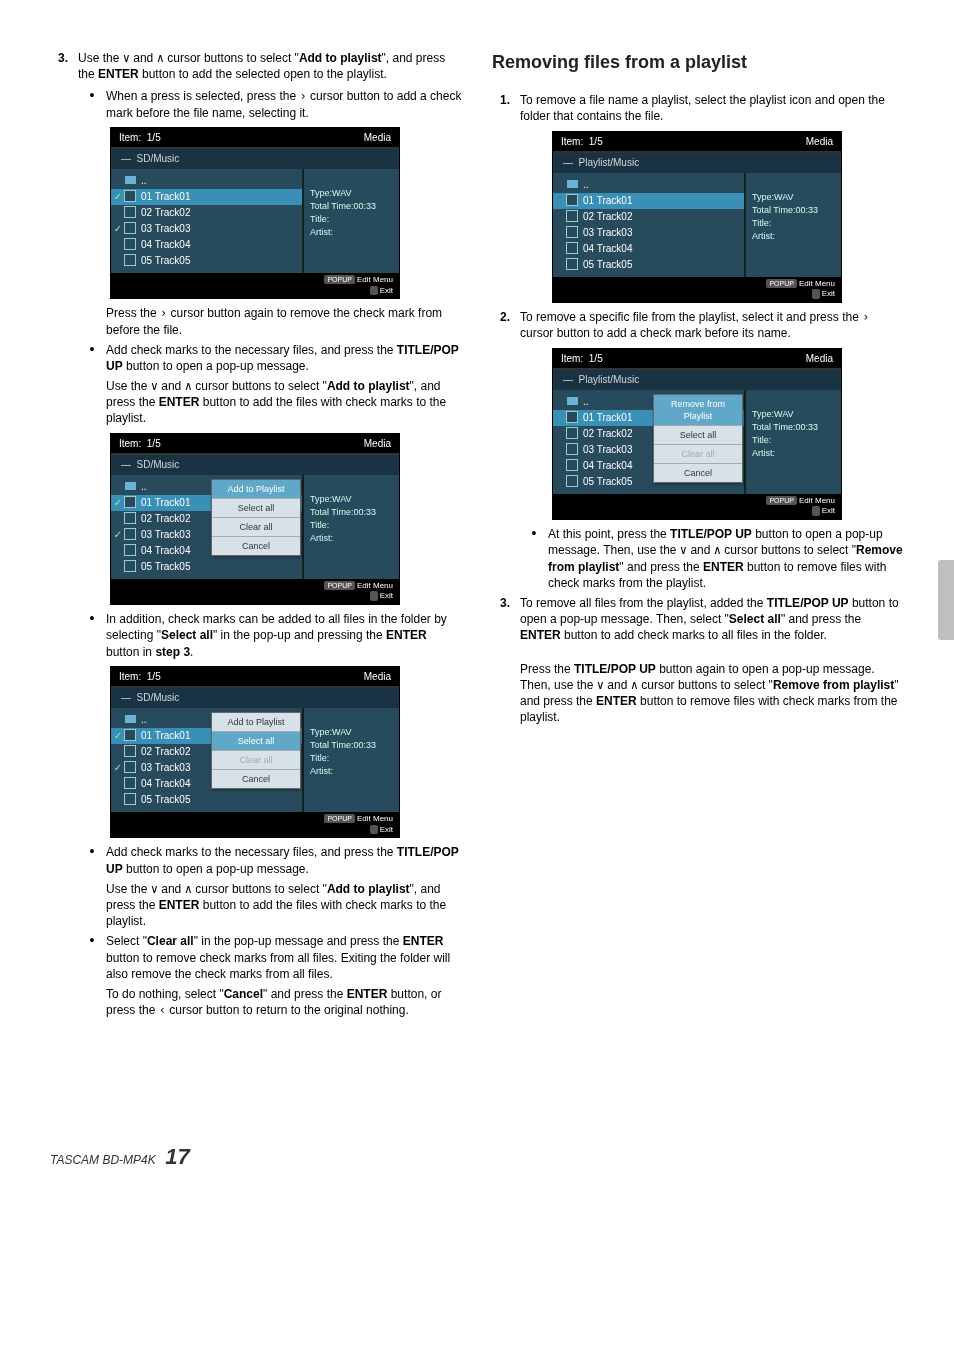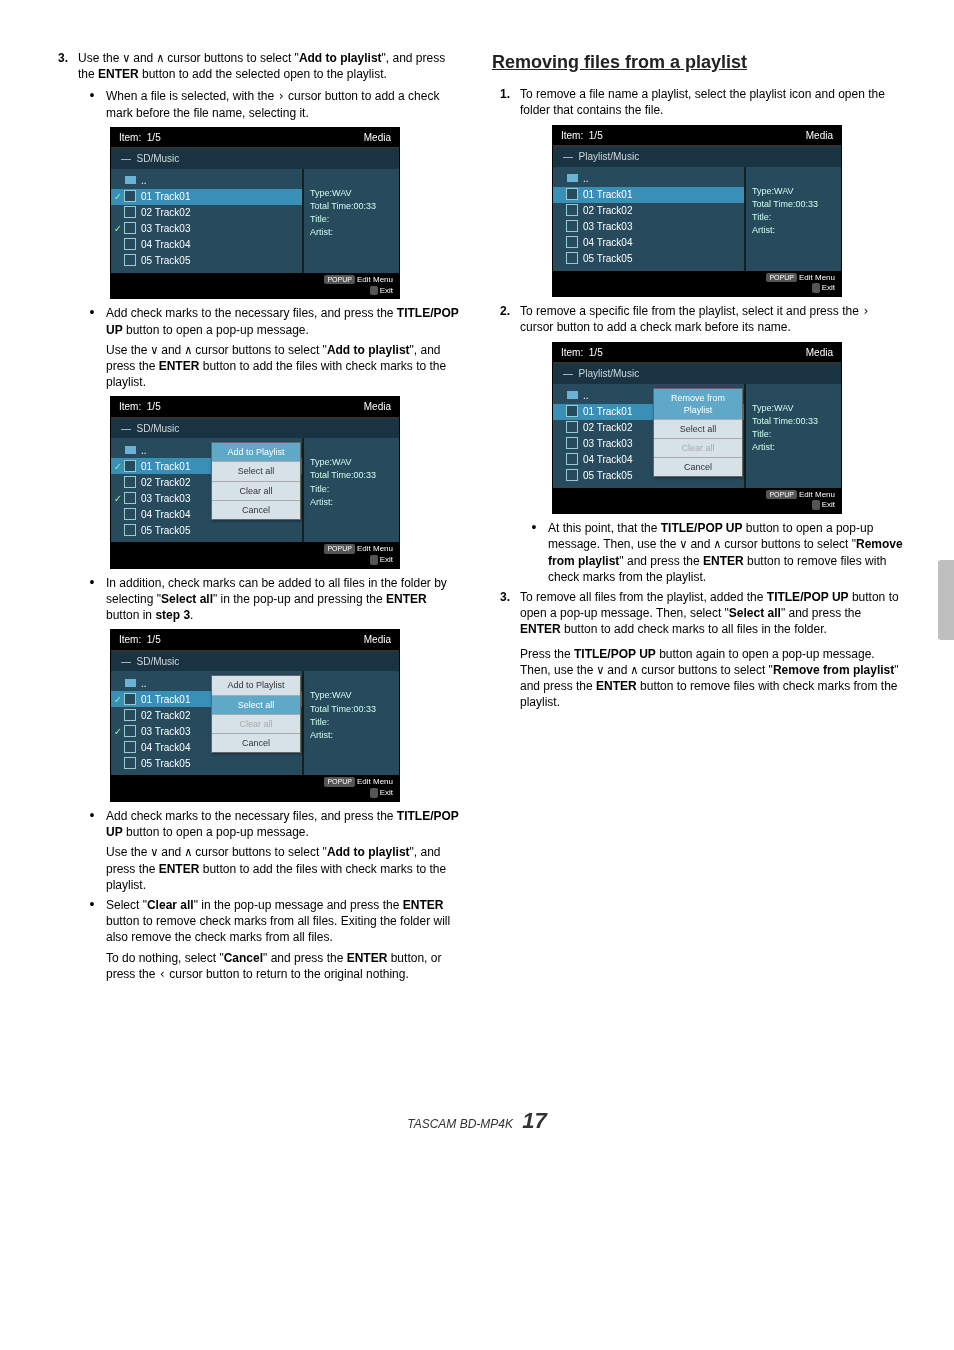--- a/index.html
+++ b/index.html
@@ -17,21 +17,21 @@
   .col { flex: 1; min-width: 0; }
   
   .step { display: flex; margin-bottom: 6px; }
   .step-num { width: 28px; flex-shrink: 0; text-align: right; font-weight: bold; padding-right: 10px; }
   .step-body { flex: 1; }
   
   .bullet { display: flex; margin: 4px 0 4px 0; }
   .bullet .dot { width: 28px; flex-shrink:0; text-align: center; font-size:14px; line-height:14px;}
   .bullet .bul-body { flex:1; }
   .para { margin: 4px 0 4px 28px; }
-  h2 { font-size: 18px; font-weight: bold; color: #222; margin-bottom: 12px; text-decoration: underline; }
+  h2 { font-size: 18px; font-weight: bold; color: #222; margin-bottom: 18px; }
   .chev { display:inline-block; font-family: monospace; }
   
   .shot {
     width: 290px;
     margin: 6px 0 6px 60px;
     border: 1px solid #000;
     font-size: 10px;
     color: #fff;
   }
   .shot-title {
@@ -95,21 +95,21 @@
     position: fixed;
     right: 0;
     top: 560px;
     width: 16px; height: 80px;
     background: #bfbfbf;
     border-radius: 3px 0 0 3px;
   }
   
   .page-footer {
     margin-top: 120px;
-    text-align: center;
+    text-align: left;
     font-style: italic;
     font-size: 12px;
     color:#333;
   }
   .page-footer b { font-size:22px; font-style: italic; font-weight:bold; margin-left:6px;}
 </style>
 </head>
 <body>
 
 <div class="columns">
@@ -119,21 +119,21 @@
     <div class="step">
       <div class="step-num">3.</div>
       <div class="step-body">
         <span>Use the </span><span class="chev">∨</span><span> and </span><span class="chev">∧</span><span> cursor buttons to select "</span><b>Add to playlist</b><span>", and press the </span><b>ENTER</b><span> button to add the selected open to the playlist.</span>
       </div>
     </div>
 
     <div class="bullet" style="margin-left:28px;">
       <div class="dot">•</div>
       <div class="bul-body">
-        <span>When a file is selected, with the </span><span class="chev">›</span><span> cursor button to add a check mark before the file name, selecting it.</span>
+        <span>When a press is selected, press the </span><span class="chev">›</span><span> cursor button to add a check mark before the file name, selecting it.</span>
       </div>
     </div>
 
     <div class="shot">
       <div class="shot-title">
         <span><span>Item:</span>&nbsp;&nbsp;<span>1/5</span></span>
         <span>Media</span>
       </div>
       <div class="shot-crumb">— &nbsp;<span>SD/Music</span></div>
       <div class="shot-body">
@@ -172,20 +172,23 @@
         <div class="shot-right">
           <div>Type:WAV</div>
             <div>Total Time:00:33</div>
             <div>Title:</div>
             <div>Artist:</div>
         </div>
       </div>
       <div class="shot-footer"><span class="tag">POPUP</span><span>Edit Menu</span><br><span class="tag">&nbsp;</span><span>Exit</span></div>
     </div>
 
+    <div class="para" style="margin-left:56px;">
+      <span>Press the </span><span class="chev">›</span><span> cursor button again to remove the check mark from before the file.</span>
+    </div>
 
     <div class="bullet" style="margin-left:28px;">
       <div class="dot">•</div>
       <div class="bul-body">
         <span>Add check marks to the necessary files, and press the </span><b>TITLE/POP UP</b><span> button to open a pop-up message.</span>
         <div style="margin-top:4px;">
           <span>Use the </span><span class="chev">∨</span><span> and </span><span class="chev">∧</span><span> cursor buttons to select "</span><b>Add to playlist</b><span>", and press the </span><b>ENTER</b><span> button to add the files with check marks to the playlist.</span>
         </div>
       </div>
     </div>
@@ -444,29 +447,29 @@
           <div class="dim">Clear all</div>
           <div>Cancel</div>
         </div>
       </div>
       <div class="shot-footer"><span class="tag">POPUP</span><span>Edit Menu</span><br><span class="tag">&nbsp;</span><span>Exit</span></div>
     </div>
 
     <div class="bullet" style="margin-left:28px;">
       <div class="dot">•</div>
       <div class="bul-body">
-        <span>At this point, that the </span><b>TITLE/POP UP</b><span> button to open a pop-up message. Then, use the </span><span class="chev">∨</span><span> and </span><span class="chev">∧</span><span> cursor buttons to select "</span><b>Remove from playlist</b><span>" and press the </span><b>ENTER</b><span> button to remove files with check marks from the playlist.</span>
+        <span>At this point, press the </span><b>TITLE/POP UP</b><span> button to open a pop-up message. Then, use the </span><span class="chev">∨</span><span> and </span><span class="chev">∧</span><span> cursor buttons to select "</span><b>Remove from playlist</b><span>" and press the </span><b>ENTER</b><span> button to remove files with check marks from the playlist.</span>
       </div>
     </div>
 
     <div class="step">
       <div class="step-num">3.</div>
       <div class="step-body">
         <span>To remove all files from the playlist, added the </span><b>TITLE/POP UP</b><span> button to open a pop-up message. Then, select "</span><b>Select all</b><span>" and press the </span><b>ENTER</b><span> button to add check marks to all files in the folder.</span>
-        <div style="margin-top:8px;">
+        <div style="margin-top:17px;">
           <span>Press the </span><b>TITLE/POP UP</b><span> button again to open a pop-up message. Then, use the </span><span class="chev">∨</span><span> and </span><span class="chev">∧</span><span> cursor buttons to select "</span><b>Remove from playlist</b><span>" and press the </span><b>ENTER</b><span> button to remove files with check marks from the playlist.</span>
         </div>
       </div>
     </div>
 
   </div>
 </div>
 
 <div class="side-tab"></div>
 

